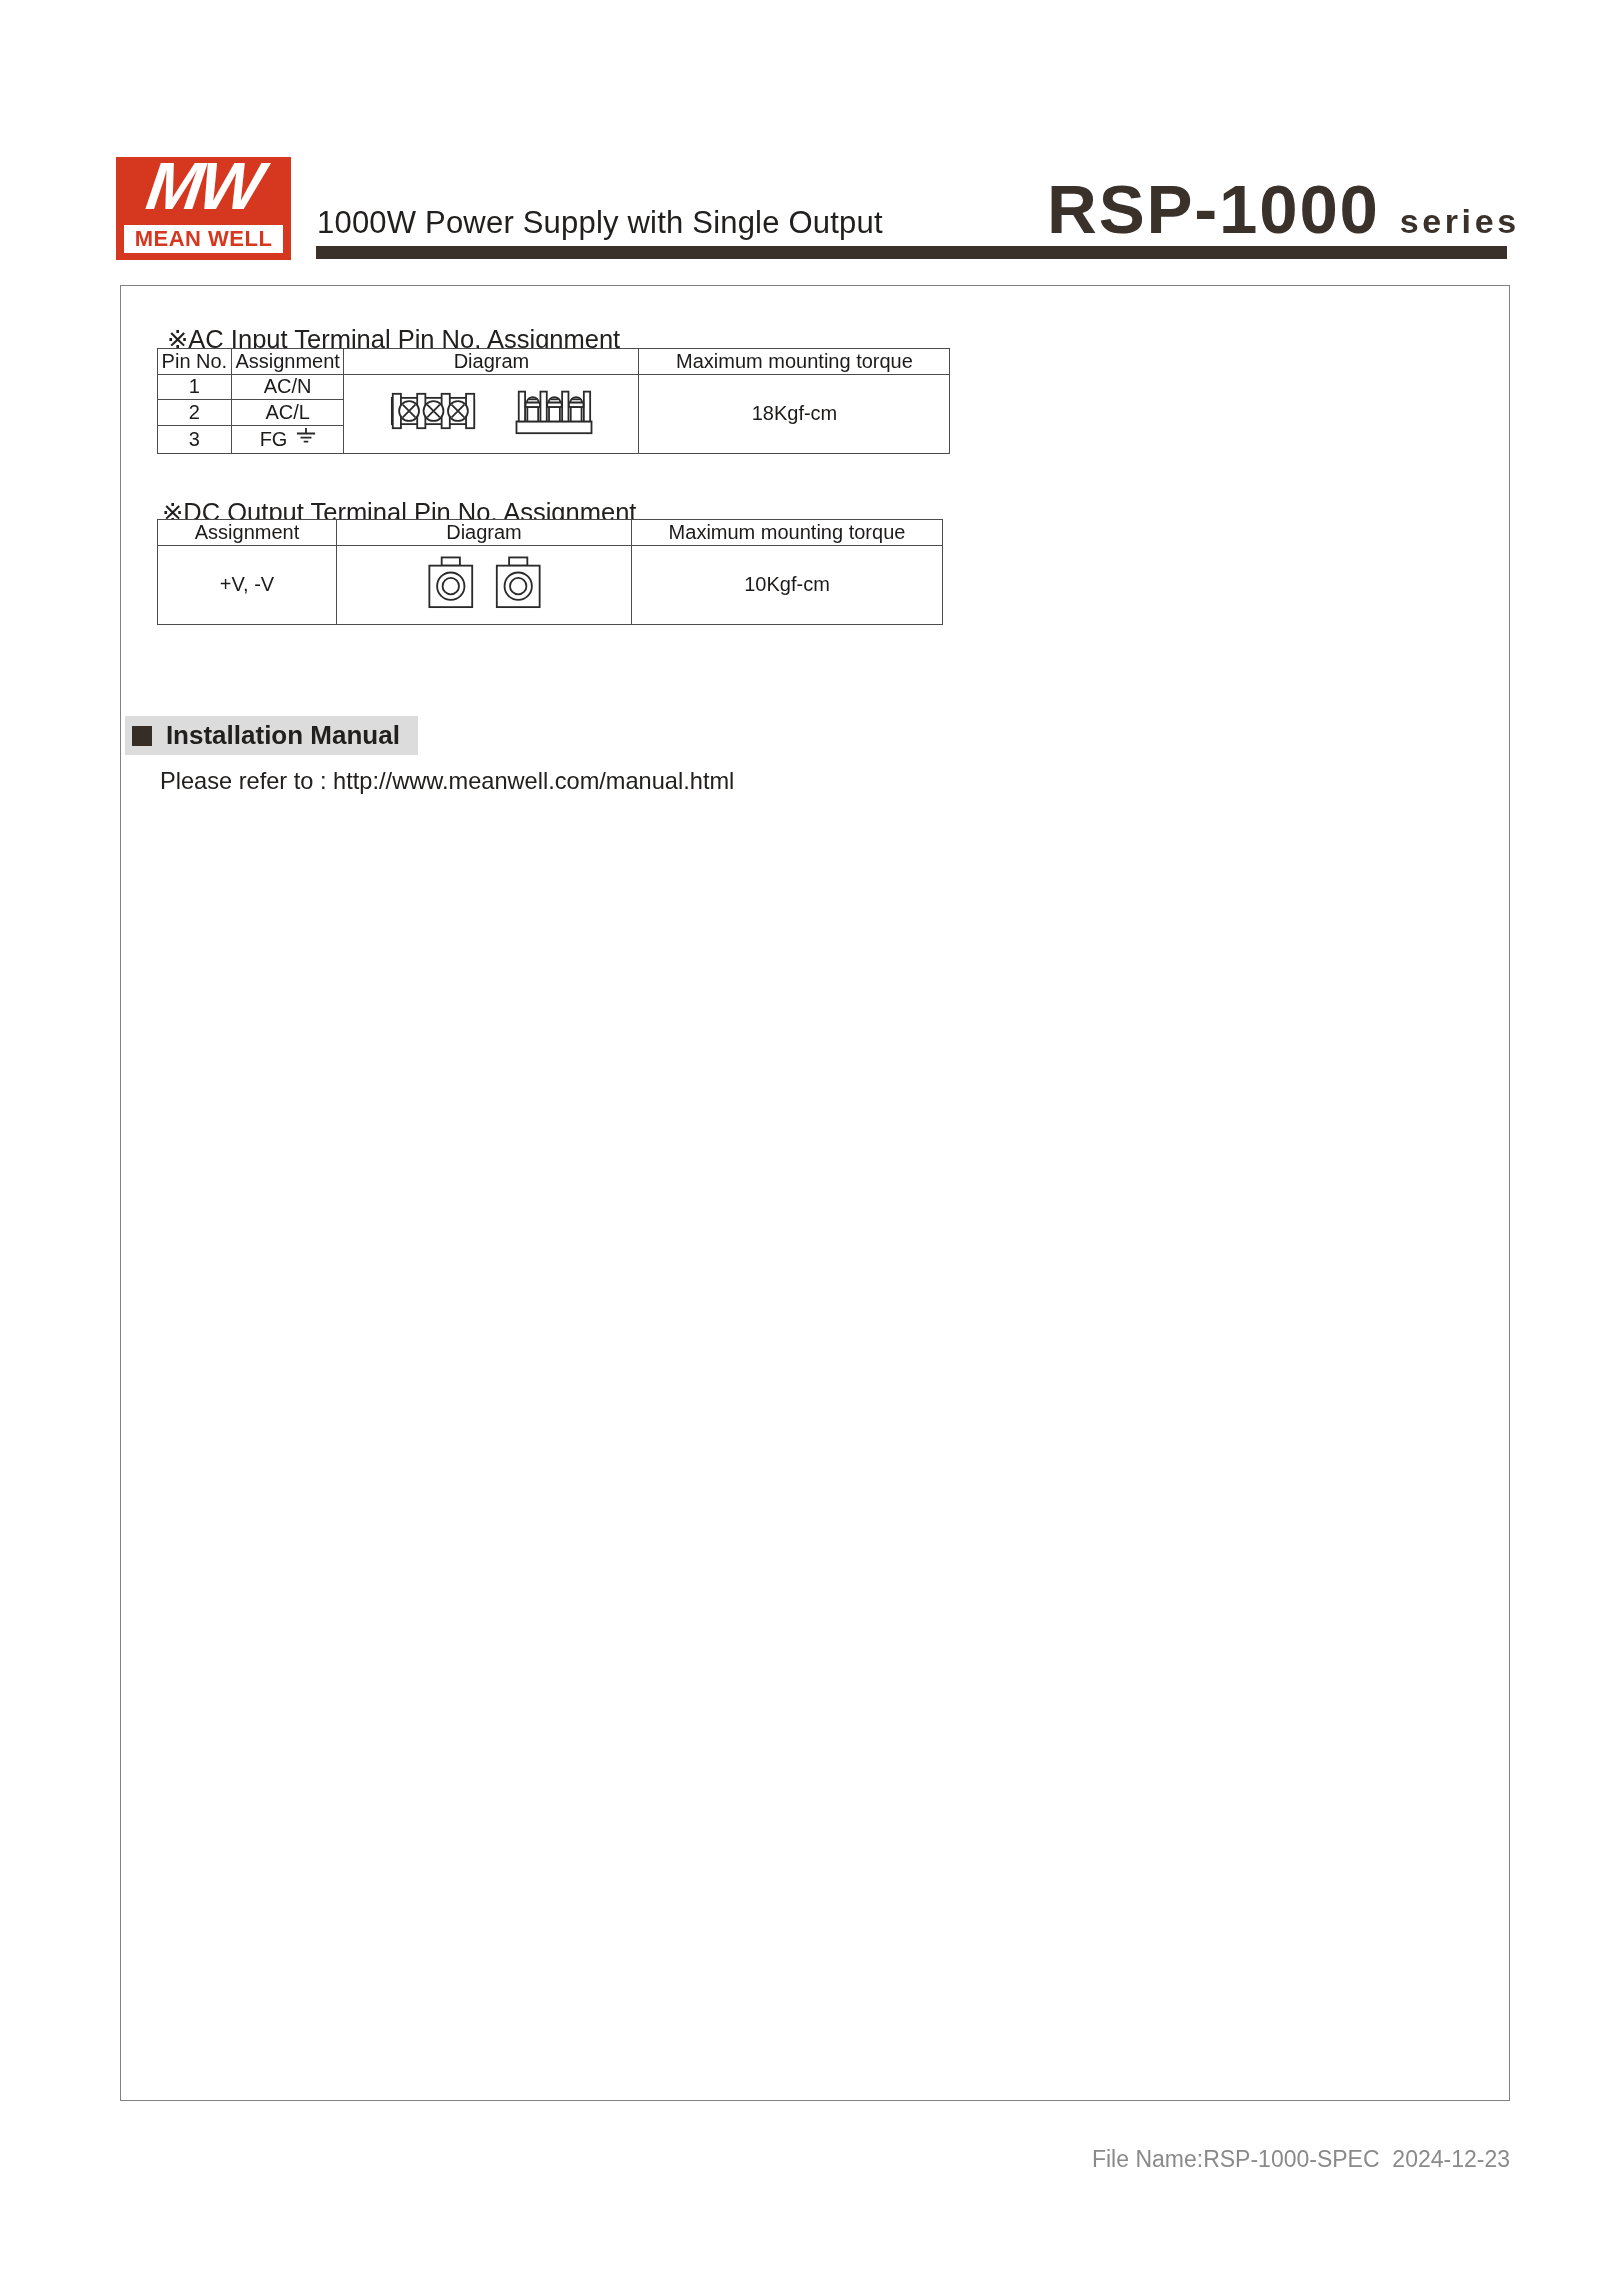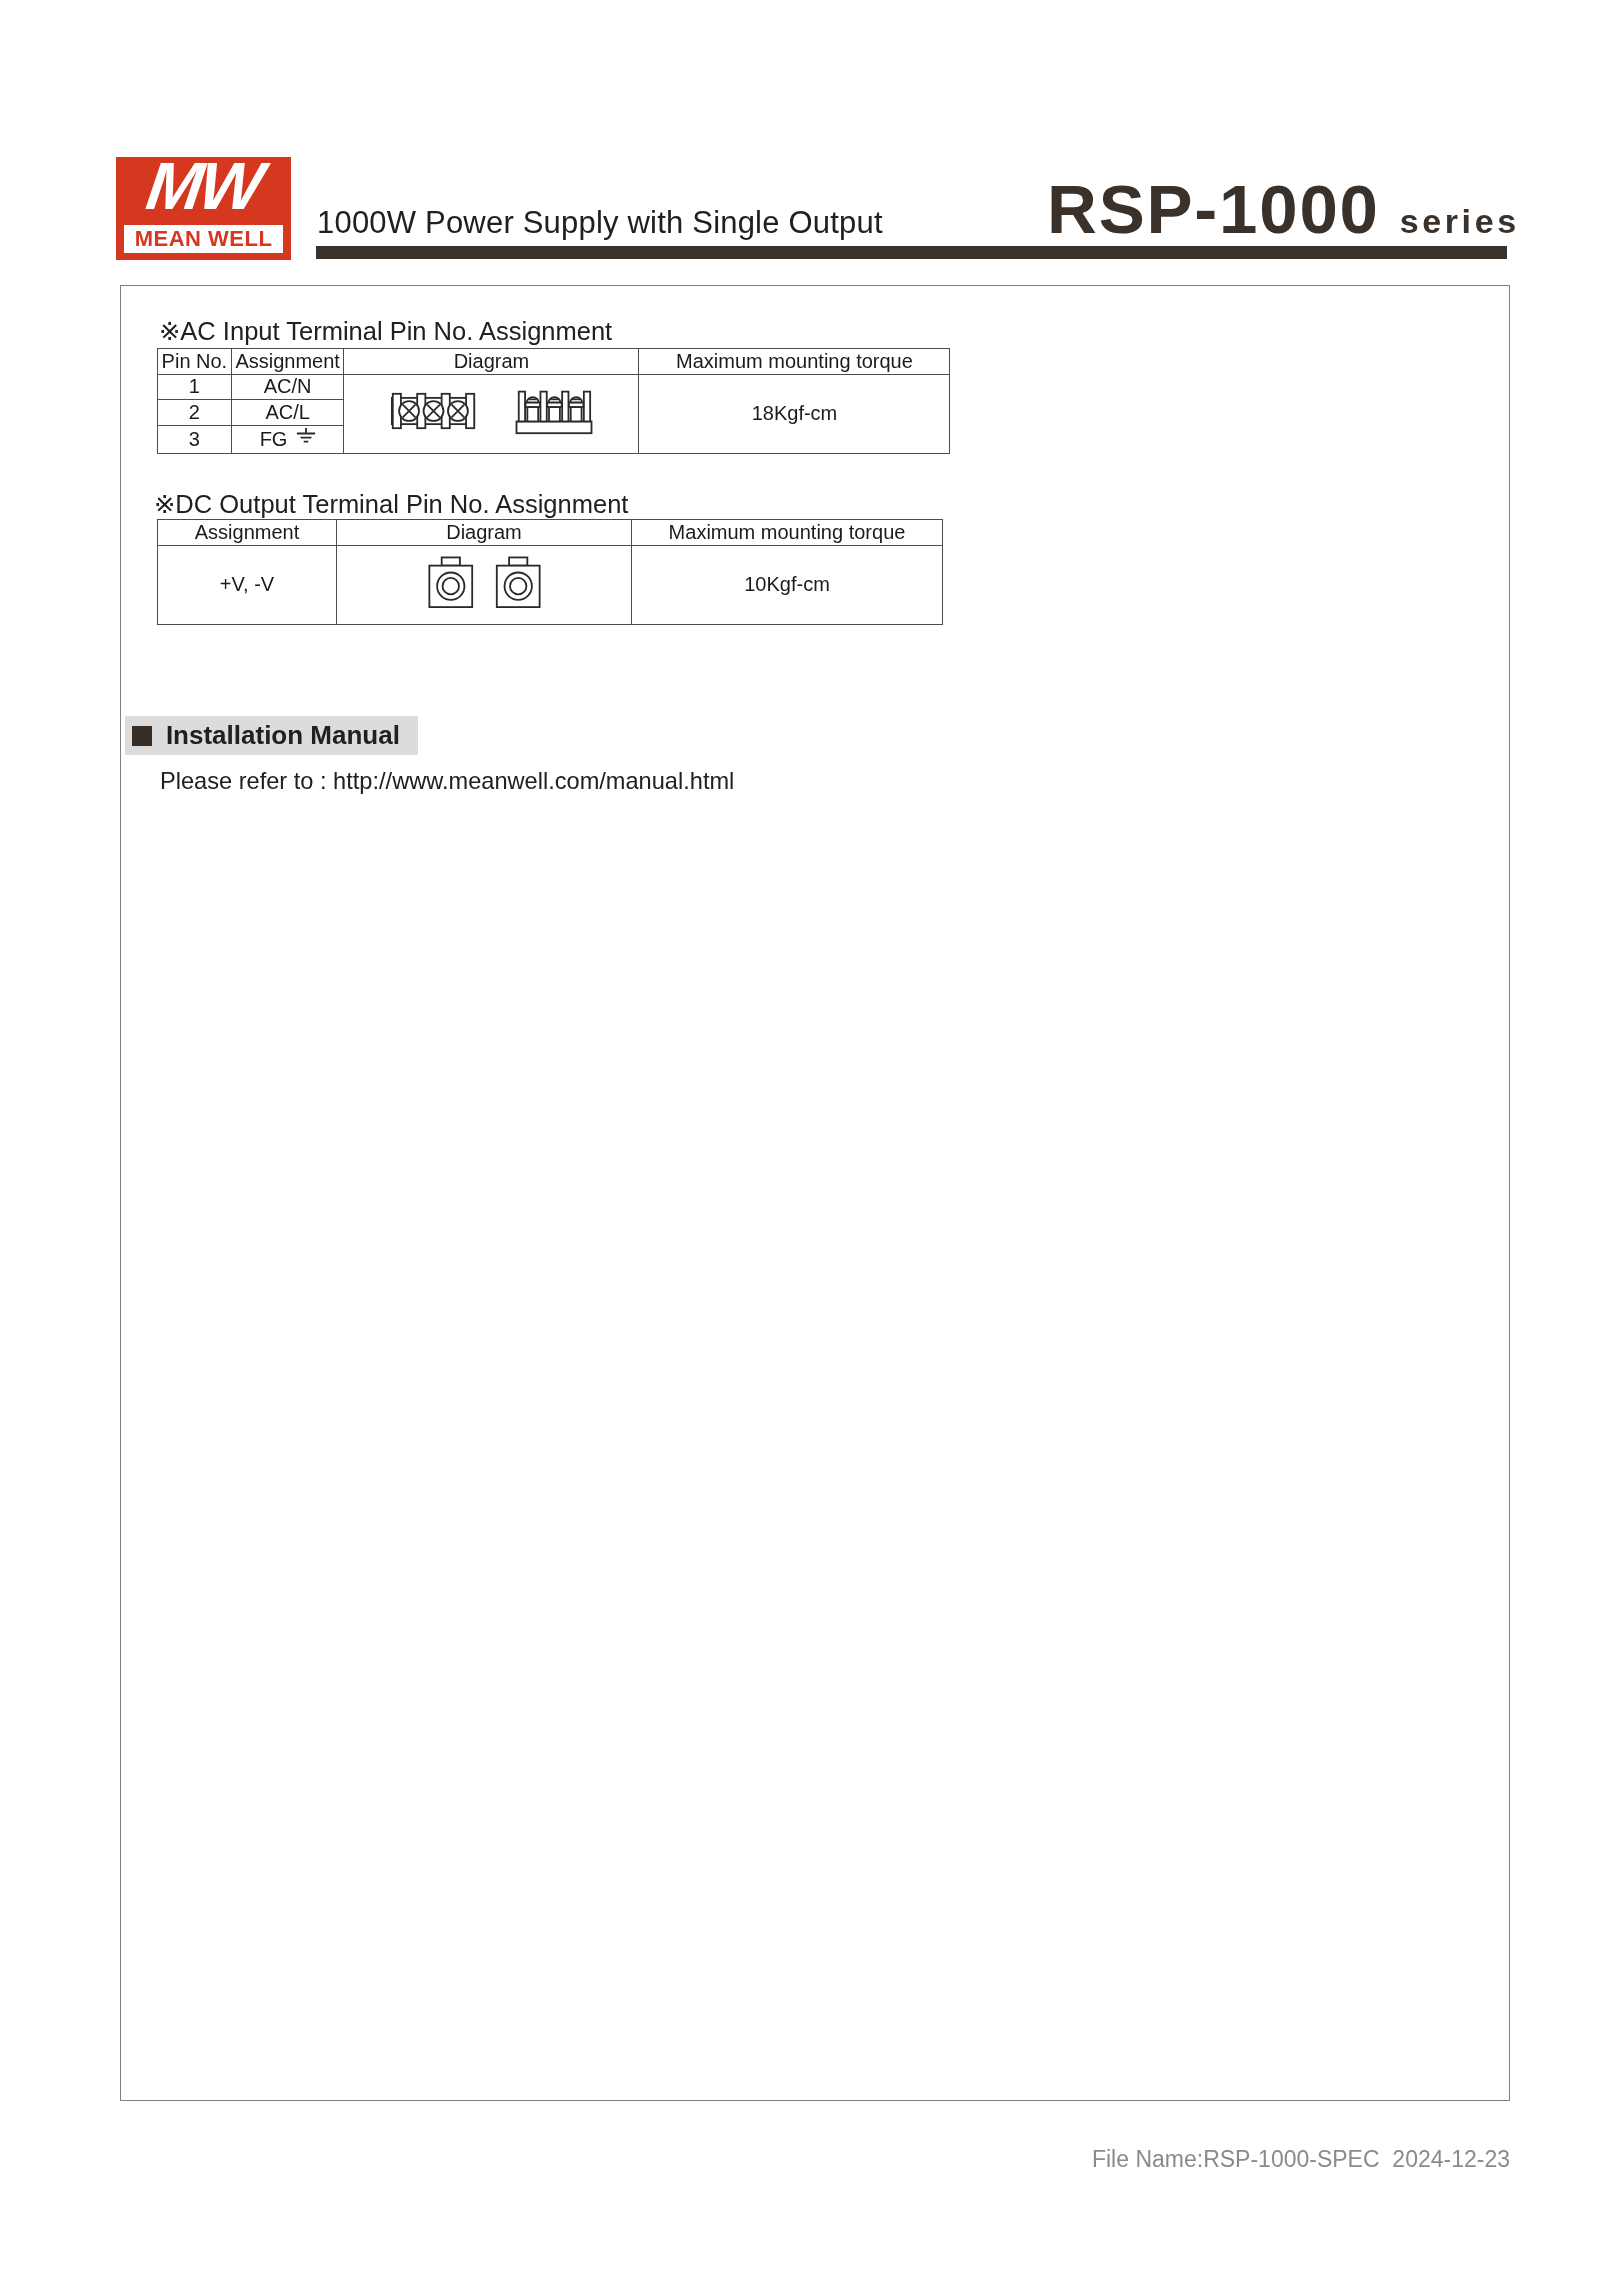--- a/index.html
+++ b/index.html
@@ -43,21 +43,21 @@
     background:var(--header-ink,#3a2f28);
   }
   
   .content-box{
     position:absolute;left:120px;top:285px;width:1388px;height:1814px;
     border:1.8px solid #808080;background:#fff;
   }
   
   .sec-heading{
     position:absolute;font-size:25.5px;color:#22201e;white-space:nowrap;
-    font-weight:normal;margin:0;
+    font-weight:normal;margin:8px;
   }
   .ac-heading{left:159px;top:316px;}
   .dc-heading{left:154px;top:489px;}
   
   table.term-table{
     position:absolute;border-collapse:collapse;table-layout:fixed;
     background:#fff;
     border-radius:9px;
   }
   table.ac-table{left:157px;top:348px;}

